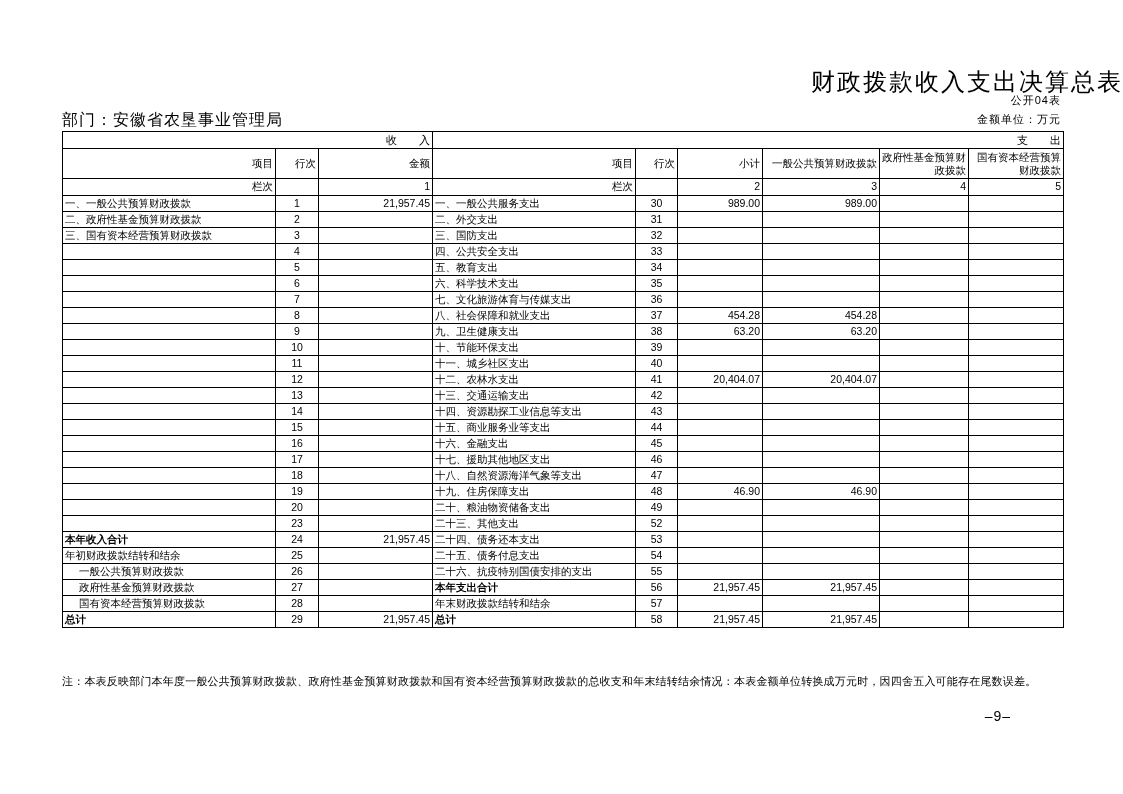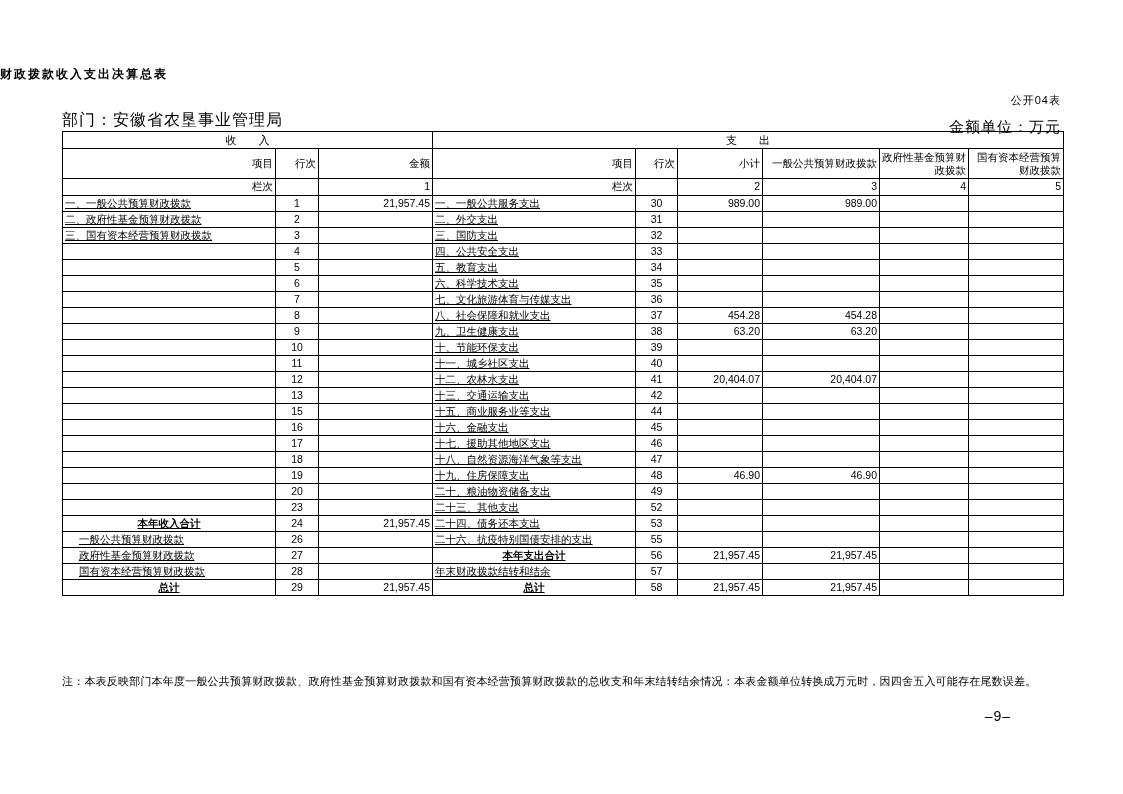--- a/index.html
+++ b/index.html
@@ -5,58 +5,58 @@
   html, body { margin: 0; padding: 0; background: #ffffff; }
   body {
     width: 1123px; height: 794px;
     font-family: "Liberation Sans", "DejaVu Sans", sans-serif;
     color: #000;
   }
   .page { position: relative; width: 1123px; height: 794px; overflow: hidden; background: #fff; }
 
   .doc-title {
     position: absolute; left: 0; top: 66px; width: 100%;
-    text-align: left; font-size: 12px; font-weight: bold; letter-spacing: 2px;
+    text-align: right; font-size: 24px; font-weight: normal; letter-spacing: 2px;
   }
   .doc-code {
     position: absolute; right: 62px; top: 93px;
     font-size: 11px; letter-spacing: 1px;
   }
   .dept-line {
     position: absolute; left: 62px; top: 110px;
     font-size: 16px; font-weight: normal; letter-spacing: 1px;
   }
   .unit-line {
-    position: absolute; right: 62px; top: 118px;
-    font-size: 15px; letter-spacing: 1px;
+    position: absolute; right: 62px; top: 112px;
+    font-size: 11px; letter-spacing: 1px;
   }
 
   table.main {
     position: absolute; left: 62px; top: 131px;
     width: 1001px; table-layout: fixed;
     border-collapse: collapse;
   }
   table.main td {
     border: 1px solid #000;
     font-size: 10.5px;
     padding: 0 2px;
     line-height: 1.1;
     overflow: hidden;
     white-space: nowrap;
     vertical-align: middle;
   }
-  tr.h-section td { height: 16px; text-align: center; font-size: 11px; }
+  tr.h-section td { height: 16px; text-align: right; font-size: 11px; }
   tr.h-cols td    { height: 29px; text-align: right; }
   tr.h-cols td.wrap { white-space: normal; line-height: 1.15; }
   tr.h-lanci td   { height: 16px; text-align: right; }
   tbody.rows td   { height: 15px; }
 
-  td.item  { text-align: left; text-decoration: underline; }
+  td.item  { text-align: left; }
   td.item.indent { padding-left: 16px; }
-  td.item.total  { text-align: center; font-weight: bold; }
+  td.item.total  { text-align: left; font-weight: bold; }
   td.ln    { text-align: center; }
   td.num   { text-align: right; }
 
   .note-line {
     position: absolute; left: 62px; top: 674px; width: 1061px;
     font-size: 11px; white-space: nowrap; letter-spacing: 0.2px;
   }
   .page-num {
     position: absolute; right: 112px; top: 708px;
     font-size: 14px; letter-spacing: 1px;
@@ -251,20 +251,31 @@
           <td class="num"></td>
           <td class="item">十三、交通运输支出</td>
           <td class="ln">42</td>
           <td class="num"></td>
           <td class="num"></td>
           <td class="num"></td>
           <td class="num"></td>
         </tr>
         <tr>
           <td class="item"></td>
+          <td class="ln">14</td>
+          <td class="num"></td>
+          <td class="item">十四、资源勘探工业信息等支出</td>
+          <td class="ln">43</td>
+          <td class="num"></td>
+          <td class="num"></td>
+          <td class="num"></td>
+          <td class="num"></td>
+        </tr>
+        <tr>
+          <td class="item"></td>
           <td class="ln">15</td>
           <td class="num"></td>
           <td class="item">十五、商业服务业等支出</td>
           <td class="ln">44</td>
           <td class="num"></td>
           <td class="num"></td>
           <td class="num"></td>
           <td class="num"></td>
         </tr>
         <tr>
@@ -338,20 +349,31 @@
           <td class="ln">24</td>
           <td class="num">21,957.45</td>
           <td class="item">二十四、债务还本支出</td>
           <td class="ln">53</td>
           <td class="num"></td>
           <td class="num"></td>
           <td class="num"></td>
           <td class="num"></td>
         </tr>
         <tr>
+          <td class="item">年初财政拨款结转和结余</td>
+          <td class="ln">25</td>
+          <td class="num"></td>
+          <td class="item">二十五、债务付息支出</td>
+          <td class="ln">54</td>
+          <td class="num"></td>
+          <td class="num"></td>
+          <td class="num"></td>
+          <td class="num"></td>
+        </tr>
+        <tr>
           <td class="item indent">一般公共预算财政拨款</td>
           <td class="ln">26</td>
           <td class="num"></td>
           <td class="item">二十六、抗疫特别国债安排的支出</td>
           <td class="ln">55</td>
           <td class="num"></td>
           <td class="num"></td>
           <td class="num"></td>
           <td class="num"></td>
         </tr>

